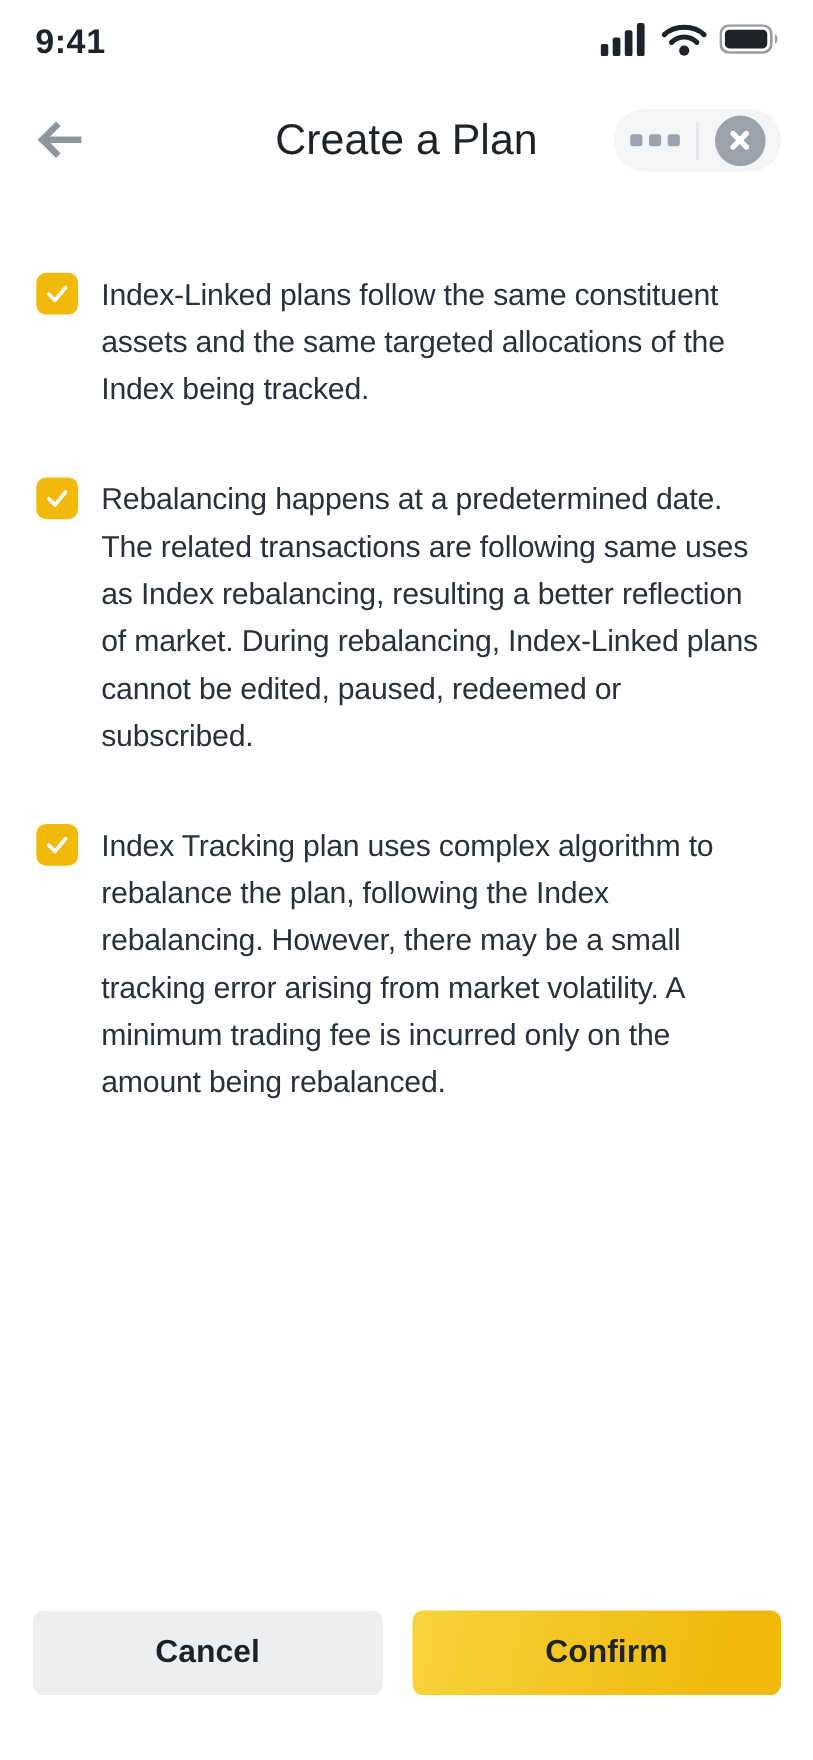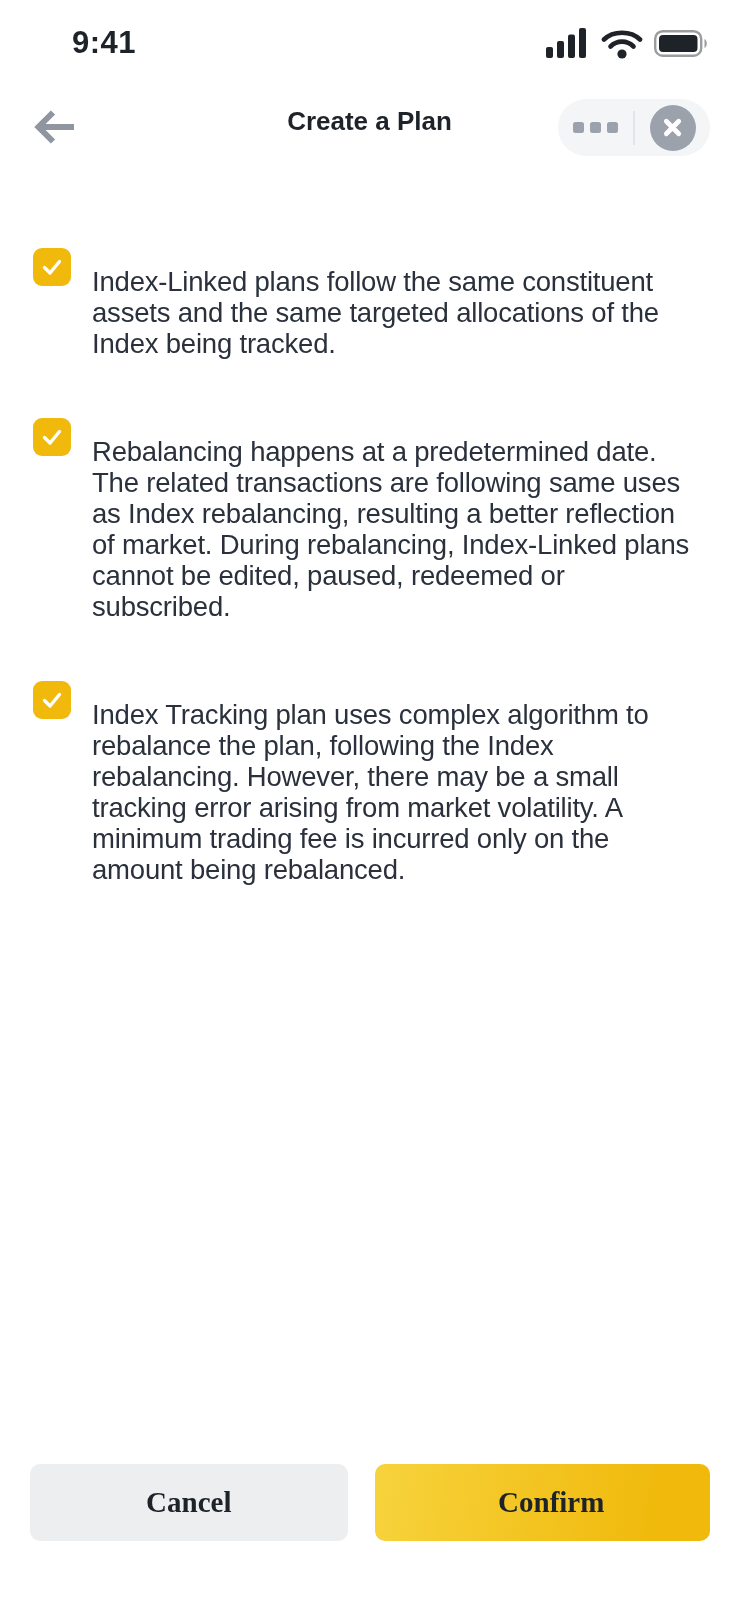--- a/index.html
+++ b/index.html
@@ -8,36 +8,36 @@
     position: relative;
     background: #ffffff;
     font-family: "Liberation Sans", "DejaVu Sans", sans-serif;
     overflow: hidden;
     color: #1E2329;
   }
 
   
   .status-bar {
     position: absolute; top: 20px; left: 0; right: 0; height: 46px;
-    display: flex; align-items: center; justify-content: space-between;
-    padding: 0 30px 0 72px; box-sizing: border-box;
+    display: flex; align-items: flex-start; justify-content: space-between;
+    padding: 0 30px 0 32px; box-sizing: border-box;
   }
   .time { font-size: 31px; font-weight: bold; color: #1E2329; letter-spacing: 0.5px; }
   .status-icons { display: flex; align-items: center; gap: 11px; }
   .status-icons svg { display: block; }
 
   
   .header { position: absolute; top: 98px; left: 0; right: 0; height: 60px; }
   .back-button {
     position: absolute; left: 27px; top: 10px; width: 54px; height: 40px;
     background: none; border: none; padding: 0; cursor: pointer;
   }
   .page-title {
     position: absolute; left: 120px; right: 120px; top: 8px;
-    text-align: center; font-size: 26px; font-weight: bold; color: #1E2329;
+    text-align: center; font-size: 39px; font-weight: normal; color: #1E2329;
   }
   .pill {
     position: absolute; right: 29px; top: 1px; width: 152px; height: 57px;
     background: #F4F5F6; border-radius: 29px;
     display: flex; align-items: center;
   }
   .pill-half {
     flex: 1; height: 100%; display: flex; align-items: center; justify-content: center;
     background: none; border: none; padding: 0; cursor: pointer;
   }
@@ -51,33 +51,33 @@
 
   
   .content { position: absolute; top: 246px; left: 33px; right: 36px; }
   .check-item { display: flex; align-items: flex-start; margin-bottom: 57px; }
   .checkbox {
     width: 38px; height: 38px; border-radius: 9px; background: #F0B90B;
     flex: none; display: flex; align-items: center; justify-content: center;
     margin-top: 2px; border: none; padding: 0; cursor: pointer;
   }
   .item-text {
-    margin-left: 21px; font-size: 27.5px; line-height: 31px;
-    color: #2A313C; letter-spacing: -0.2px; margin-top: 20px;
+    margin-left: 21px; font-size: 27.5px; line-height: 43px;
+    color: #2A313C; letter-spacing: -0.2px;
   }
 
   
   .footer {
     position: absolute; top: 1464px; left: 0; right: 0;
     display: flex; gap: 27px; padding: 0 29px 0 30px; box-sizing: border-box;
   }
   .btn {
     flex: 1; height: 77px; border-radius: 10px; border: none; cursor: pointer;
     display: flex; align-items: center; justify-content: center;
-    font-family: Liberation Serif, serif;
+    font-family: Liberation Sans, sans-serif;
     font-size: 29px; font-weight: bold; color: #1E2329;
   }
   .btn-cancel { background: #EDEEF0; }
   .btn-confirm { background: linear-gradient(100deg, #F7D33D 0%, #F0B90B 85%); padding-left: 24px; }
 </style>
 </head>
 <body>
 
 <div class="status-bar">
   <span class="time">9:41</span>

